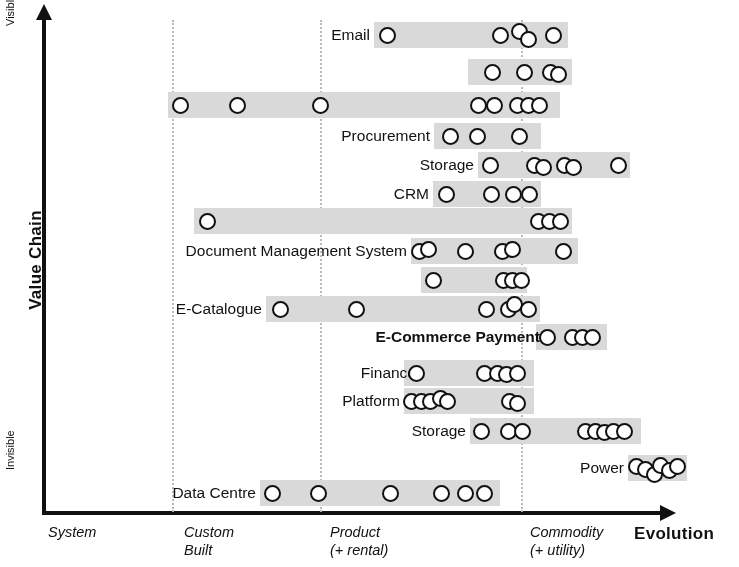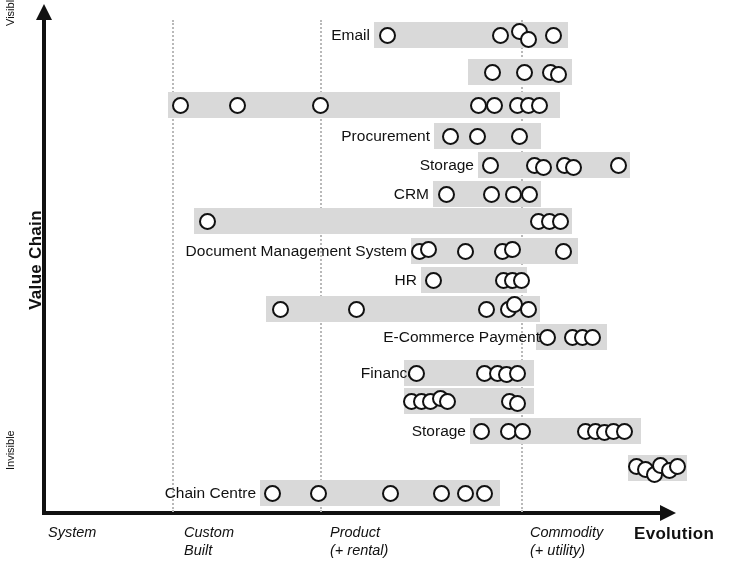--- a/index.html
+++ b/index.html
@@ -185,54 +185,55 @@
         <div class="row-label" style="left: 0px; width: 407px;">Document Management System</div>
         <div class="node" style="width: 17px; height: 17px; left: 410.5px; top: 4.5px;"></div>
         <div class="node" style="width: 17px; height: 17px; left: 419.5px; top: 2.5px;"></div>
         <div class="node" style="width: 17px; height: 17px; left: 456.5px; top: 4.5px;"></div>
         <div class="node" style="width: 17px; height: 17px; left: 493.5px; top: 4.5px;"></div>
         <div class="node" style="width: 17px; height: 17px; left: 503.5px; top: 2.5px;"></div>
         <div class="node" style="width: 17px; height: 17px; left: 554.5px; top: 4.5px;"></div>
       </div>
       <div class="row" style="left: 0px; top: 267px; width: 739px;">
         <div class="bar" style="left: 421px; width: 106px;"></div>
-        <div class="row-label" style="left: 0px; width: 417px;">HR</div>
         <div class="node" style="width: 17px; height: 17px; left: 424.5px; top: 4.5px;"></div>
         <div class="node" style="width: 17px; height: 17px; left: 494.5px; top: 4.5px;"></div>
         <div class="node" style="width: 17px; height: 17px; left: 503.5px; top: 4.5px;"></div>
         <div class="node" style="width: 17px; height: 17px; left: 512.5px; top: 4.5px;"></div>
       </div>
       <div class="row" style="left: 0px; top: 296px; width: 739px;">
         <div class="bar" style="left: 266px; width: 274px;"></div>
+        <div class="row-label" style="left: 0px; width: 262px;">E-Catalogue</div>
         <div class="node" style="width: 17px; height: 17px; left: 271.5px; top: 4.5px;"></div>
         <div class="node" style="width: 17px; height: 17px; left: 347.5px; top: 4.5px;"></div>
         <div class="node" style="width: 17px; height: 17px; left: 477.5px; top: 4.5px;"></div>
         <div class="node" style="width: 17px; height: 17px; left: 499.5px; top: 4.5px;"></div>
         <div class="node" style="width: 17px; height: 17px; left: 505.5px; top: -0.5px;"></div>
         <div class="node" style="width: 17px; height: 17px; left: 519.5px; top: 4.5px;"></div>
       </div>
       <div class="row" style="left: 0px; top: 324px; width: 739px;">
         <div class="bar" style="left: 536px; width: 71px;"></div>
-        <div class="row-label" style="left: 8px; width: 532px;">E-Commerce Payment</div>
+        <div class="row-label" style="left: 8px; width: 532px; font-weight: bold;">E-Commerce Payment</div>
         <div class="node" style="width: 17px; height: 17px; left: 538.5px; top: 4.5px;"></div>
         <div class="node" style="width: 17px; height: 17px; left: 563.5px; top: 4.5px;"></div>
         <div class="node" style="width: 17px; height: 17px; left: 573.5px; top: 4.5px;"></div>
         <div class="node" style="width: 17px; height: 17px; left: 583.5px; top: 4.5px;"></div>
       </div>
       <div class="row" style="left: 0px; top: 360px; width: 739px;">
         <div class="bar" style="left: 404px; width: 130px;"></div>
         <div class="row-label" style="left: 16px; width: 400px;">Finance</div>
         <div class="node" style="width: 17px; height: 17px; left: 407.5px; top: 4.5px;"></div>
         <div class="node" style="width: 17px; height: 17px; left: 475.5px; top: 4.5px;"></div>
         <div class="node" style="width: 17px; height: 17px; left: 488.5px; top: 4.5px;"></div>
         <div class="node" style="width: 17px; height: 17px; left: 497.5px; top: 5.5px;"></div>
         <div class="node" style="width: 17px; height: 17px; left: 508.5px; top: 4.5px;"></div>
       </div>
       <div class="row" style="left: 0px; top: 388px; width: 739px;">
         <div class="bar" style="left: 404px; width: 130px;"></div>
+        <div class="row-label" style="left: 0px; width: 400px;">Platform</div>
         <div class="node" style="width: 17px; height: 17px; left: 402.5px; top: 4.5px;"></div>
         <div class="node" style="width: 17px; height: 17px; left: 412.5px; top: 4.5px;"></div>
         <div class="node" style="width: 17px; height: 17px; left: 421.5px; top: 4.5px;"></div>
         <div class="node" style="width: 17px; height: 17px; left: 431.5px; top: 1.5px;"></div>
         <div class="node" style="width: 17px; height: 17px; left: 438.5px; top: 4.5px;"></div>
         <div class="node" style="width: 17px; height: 17px; left: 500.5px; top: 4.5px;"></div>
         <div class="node" style="width: 17px; height: 17px; left: 508.5px; top: 6.5px;"></div>
       </div>
       <div class="row" style="left: 0px; top: 418px; width: 739px;">
         <div class="bar" style="left: 470px; width: 171px;"></div>
@@ -241,30 +242,31 @@
         <div class="node" style="width: 17px; height: 17px; left: 499.5px; top: 4.5px;"></div>
         <div class="node" style="width: 17px; height: 17px; left: 513.5px; top: 4.5px;"></div>
         <div class="node" style="width: 17px; height: 17px; left: 576.5px; top: 4.5px;"></div>
         <div class="node" style="width: 17px; height: 17px; left: 586.5px; top: 4.5px;"></div>
         <div class="node" style="width: 17px; height: 17px; left: 595.5px; top: 5.5px;"></div>
         <div class="node" style="width: 17px; height: 17px; left: 604.5px; top: 4.5px;"></div>
         <div class="node" style="width: 17px; height: 17px; left: 615.5px; top: 4.5px;"></div>
       </div>
       <div class="row" style="left: 0px; top: 455px; width: 739px;">
         <div class="bar" style="left: 628px; width: 59px;"></div>
+        <div class="row-label" style="left: 0px; width: 624px;">Power</div>
         <div class="node" style="width: 17px; height: 17px; left: 627.5px; top: 2.5px;"></div>
         <div class="node" style="width: 17px; height: 17px; left: 636.5px; top: 5.5px;"></div>
         <div class="node" style="width: 17px; height: 17px; left: 645.5px; top: 10.5px;"></div>
         <div class="node" style="width: 17px; height: 17px; left: 651.5px; top: 1.5px;"></div>
         <div class="node" style="width: 17px; height: 17px; left: 660.5px; top: 6.5px;"></div>
         <div class="node" style="width: 17px; height: 17px; left: 668.5px; top: 2.5px;"></div>
       </div>
       <div class="row" style="left: 0px; top: 480px; width: 739px;">
         <div class="bar" style="left: 260px; width: 240px;"></div>
-        <div class="row-label" style="left: 0px; width: 256px;">Chain Centre</div>
+        <div class="row-label" style="left: 0px; width: 256px;">Data Centre</div>
         <div class="node" style="width: 17px; height: 17px; left: 263.5px; top: 4.5px;"></div>
         <div class="node" style="width: 17px; height: 17px; left: 309.5px; top: 4.5px;"></div>
         <div class="node" style="width: 17px; height: 17px; left: 381.5px; top: 4.5px;"></div>
         <div class="node" style="width: 17px; height: 17px; left: 432.5px; top: 4.5px;"></div>
         <div class="node" style="width: 17px; height: 17px; left: 456.5px; top: 4.5px;"></div>
         <div class="node" style="width: 17px; height: 17px; left: 475.5px; top: 4.5px;"></div>
       </div>
     </div>
 </div>
 

